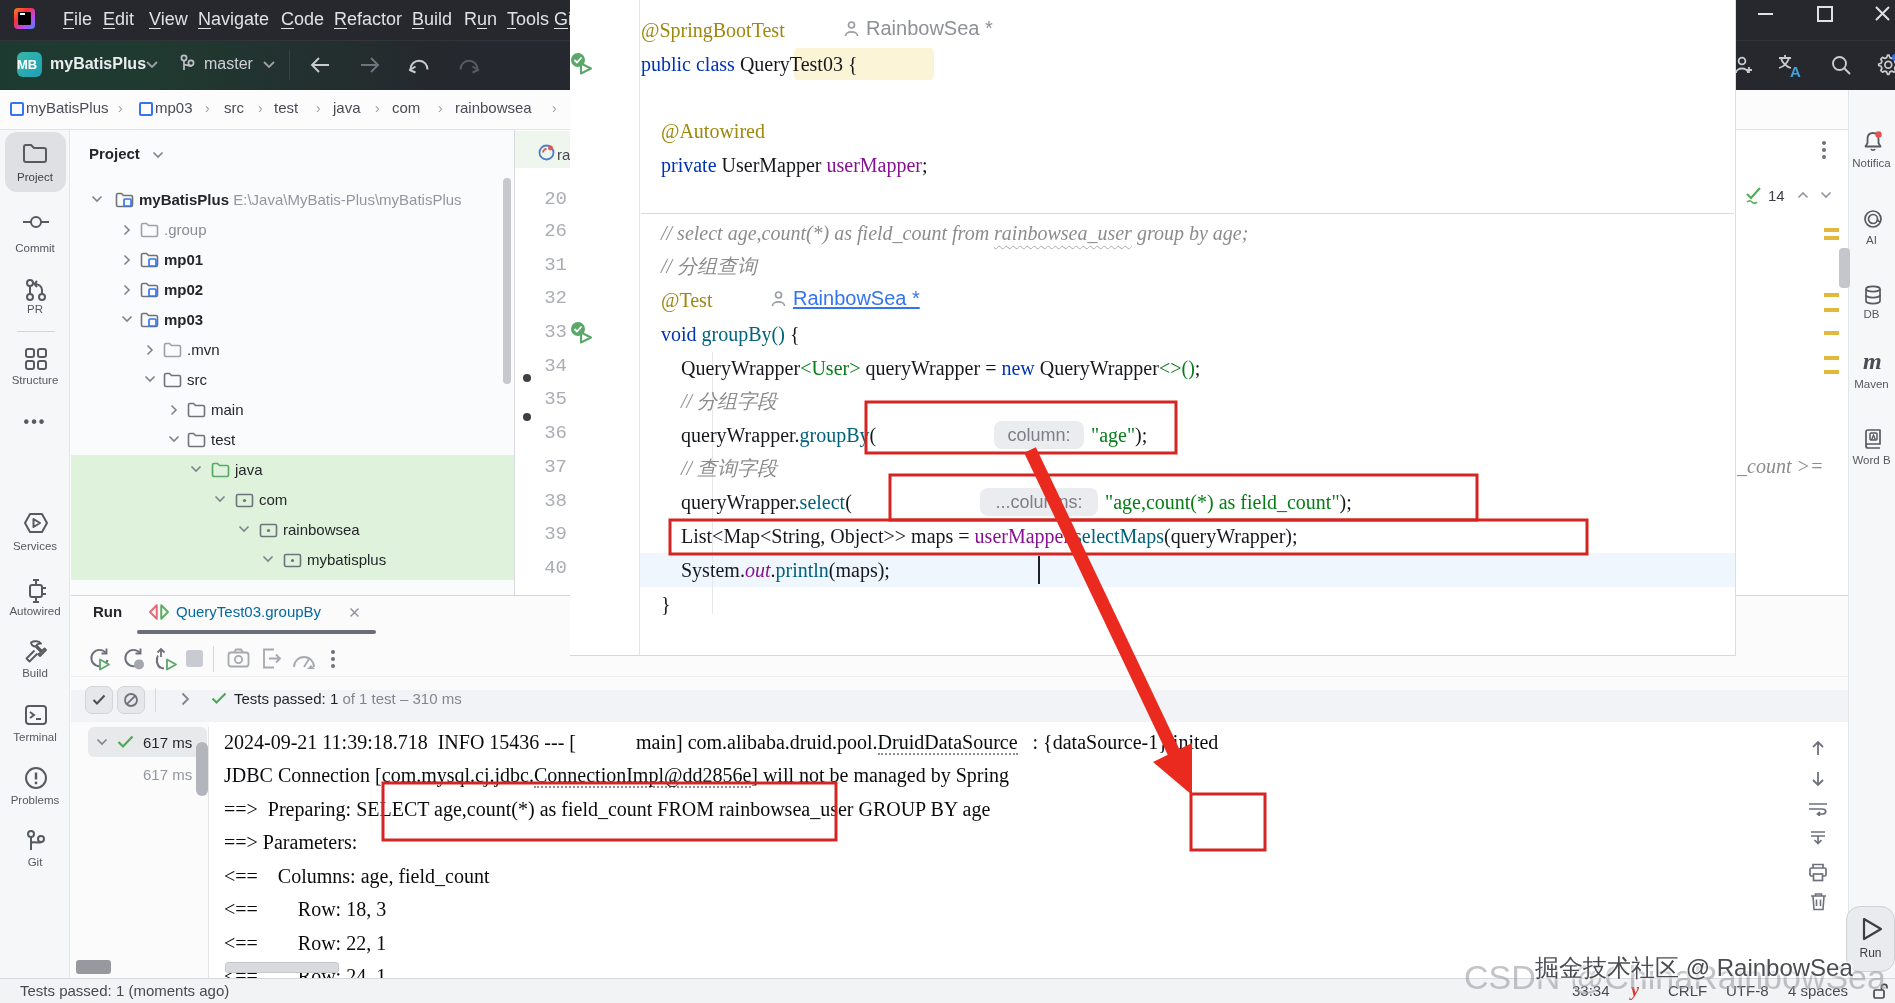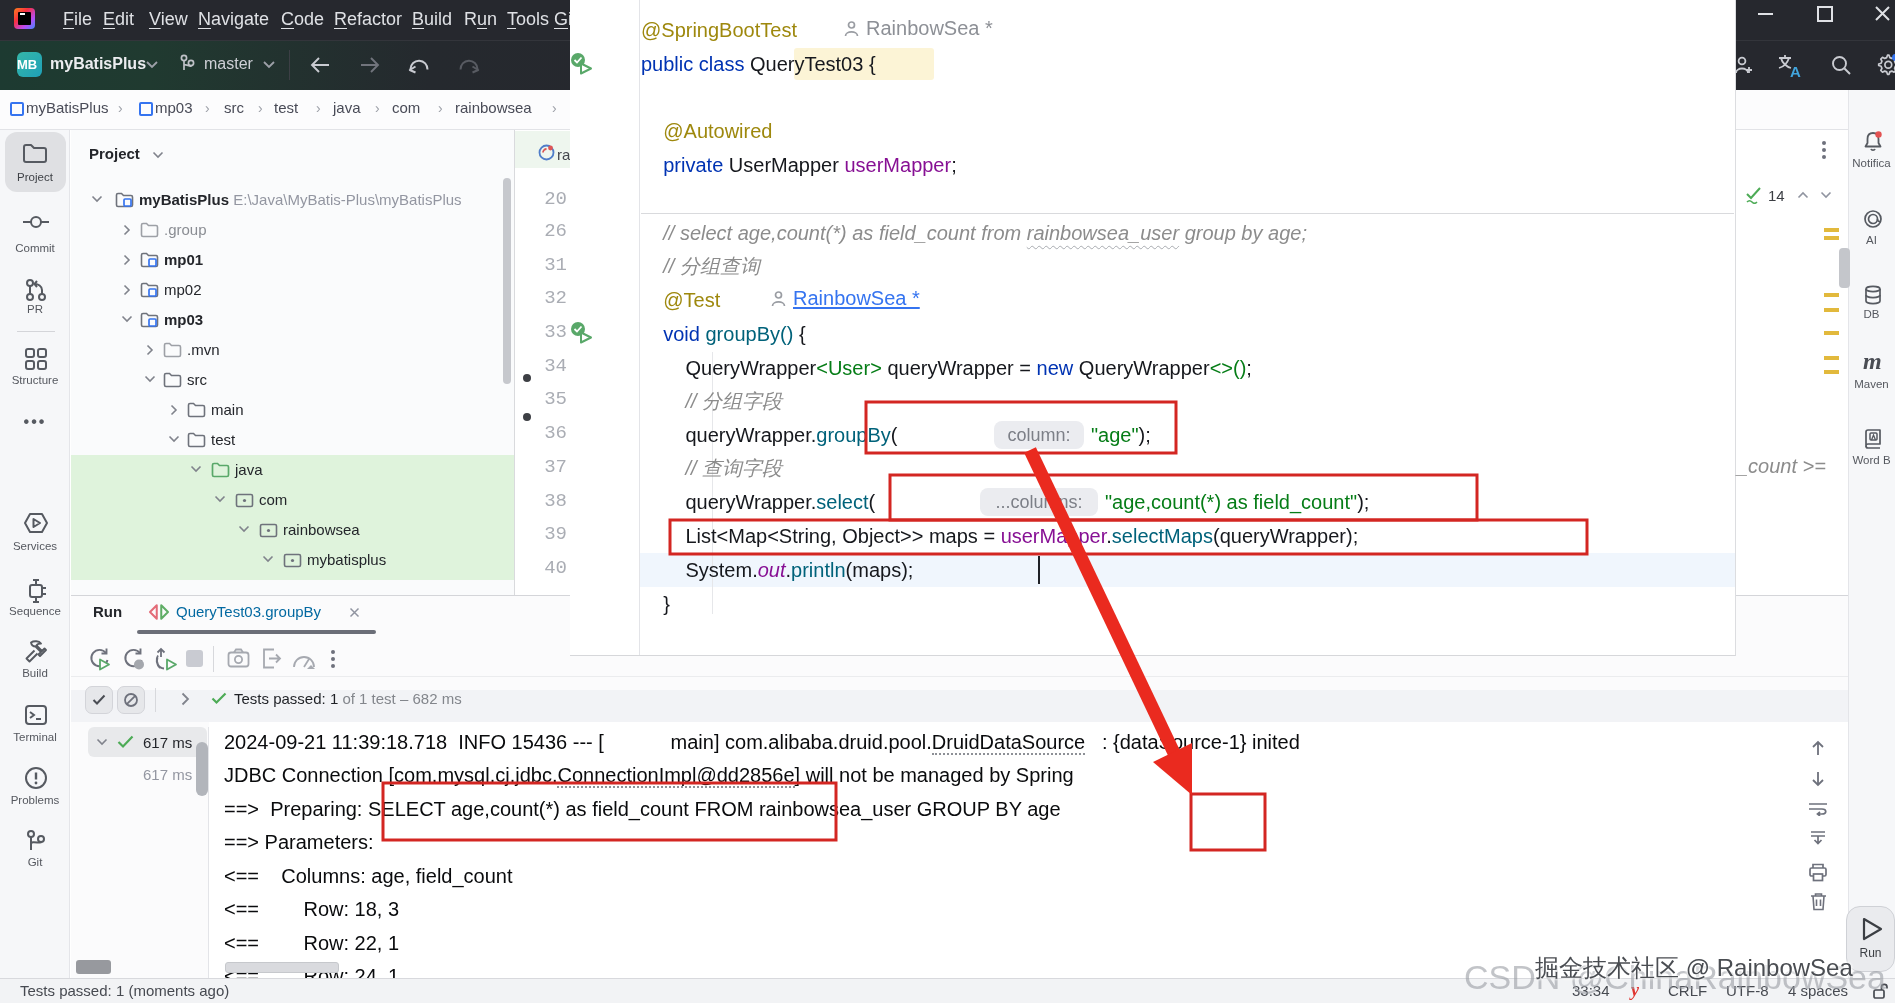--- a/index.html
+++ b/index.html
@@ -1,19 +1,19 @@
 <!DOCTYPE html>
 <html><head>
 <meta charset="utf-8">
 <style>
 html,body{margin:0;padding:0}
 body{font-family:"Liberation Sans",sans-serif;-webkit-font-smoothing:antialiased}
 #page{position:relative;width:1895px;height:1003px;overflow:hidden;background:#fff;font-family:"Liberation Sans",sans-serif}
 .abs{position:absolute}
-.mono{font-family:Liberation Sans, sans-serif;font-size:20px;line-height:28px;white-space:pre}
+.mono{font-family:Liberation Serif, serif;font-size:20px;line-height:28px;white-space:pre}
 .k{color:#0033b3}
 .ann{color:#9e880d}
 .str{color:#067d17}
 .grn{color:#067d17}
 .mth{color:#00627a}
 .fld{color:#871094}
 .cmt{color:#8c8c8c;font-style:italic}
 .blk{color:#16181d}
 .menuitem{position:absolute;top:9px;color:#dfe1e5;font-size:18px}
 .menuitem span{text-decoration:underline;text-underline-offset:3px}
@@ -162,21 +162,21 @@
       <path d="M13 2 L22 7 L22 19 L13 24 L4 19 L4 7 Z" stroke="#565a61" stroke-width="2" fill="none" stroke-linejoin="round" transform="rotate(90 13 13)"></path>
       <path d="M10.5 9 L17 13 L10.5 17 Z" stroke="#565a61" stroke-width="2" fill="none" stroke-linejoin="round"></path>
     </svg>
 <div class="stripelabel" style="top:540px">Services</div>
 
 <svg class="abs" style="left:25px;top:578px" width="22" height="26" viewBox="0 0 22 26">
       <path d="M8 2 L14 2 M11 2 L11 7 M8 24 L14 24 M11 24 L11 19" stroke="#565a61" stroke-width="2"></path>
       <rect x="5" y="7" width="12" height="12" rx="2" stroke="#565a61" stroke-width="2" fill="none"></rect>
       <path d="M17 10 L21 10 M17 16 L21 16" stroke="#565a61" stroke-width="2"></path>
     </svg>
-<div class="stripelabel" style="top:605px">Sequence</div>
+<div class="stripelabel" style="top:605px">Autowired</div>
 
 <svg class="abs" style="left:24px;top:640px" width="24" height="24" viewBox="0 0 24 24">
       <path d="M7 2.5 C10 0.5,15 1,17 3.5 C14 3.5,13 4.5,12.5 5.5 L18 11 L20.5 8.5 L22 10 L16 16 L14.5 14.5 L17 12 L11.5 6.5 C9 6.5,7.5 5,7 2.5 Z" stroke="#565a61" stroke-width="1.9" fill="none" stroke-linejoin="round"></path>
       <path d="M10.5 10.5 L2.5 18.5 L5.5 21.5 L13.5 13.5" stroke="#565a61" stroke-width="1.9" fill="none" stroke-linejoin="round"></path>
     </svg>
 <div class="stripelabel" style="top:667px">Build</div>
 
 <svg class="abs" style="left:24px;top:703px" width="24" height="24" viewBox="0 0 24 24">
       <rect x="2" y="3" width="20" height="18" rx="3" stroke="#565a61" stroke-width="2" fill="none"></rect>
       <path d="M6 9 L10 12 L6 15 M12 16 L17 16" stroke="#565a61" stroke-width="2" fill="none"></path>
@@ -288,21 +288,21 @@
       <circle cx="9.5" cy="8.5" r="1.6" fill="#6e727b"></circle>
     </svg>
 <svg class="abs" style="left:283px;top:552px" width="19" height="16" viewBox="0 0 19 16">
       <rect x="1.5" y="2.5" width="16" height="12" rx="1.5" stroke="#6e727b" stroke-width="1.6" fill="none"></rect>
       <circle cx="9.5" cy="8.5" r="1.6" fill="#6e727b"></circle>
     </svg>
 
 <div class="treetxt" style="left:139px;top:191px;font-weight:bold">myBatisPlus <span style="font-weight:normal;color:#9396a1">E:\Java\MyBatis-Plus\myBatisPlus</span></div>
 <div class="treetxt" style="left:164px;top:221px;color:#8a8d93">.group</div>
 <div class="treetxt" style="left:164px;top:251px;font-weight:bold">mp01</div>
-<div class="treetxt" style="left:164px;top:281px;font-weight:normal">mp02</div>
+<div class="treetxt" style="left:164px;top:281px;font-weight:bold">mp02</div>
 <div class="treetxt" style="left:164px;top:311px;font-weight:bold">mp03</div>
 <div class="treetxt" style="left:187px;top:341px">.mvn</div>
 <div class="treetxt" style="left:187px;top:371px">src</div>
 <div class="treetxt" style="left:211px;top:401px">main</div>
 <div class="treetxt" style="left:211px;top:431px">test</div>
 <div class="treetxt" style="left:235px;top:461px">java</div>
 <div class="treetxt" style="left:259px;top:491px">com</div>
 <div class="treetxt" style="left:283px;top:521px">rainbowsea</div>
 <div class="treetxt" style="left:307px;top:551px">mybatisplus</div>
 
@@ -395,21 +395,21 @@
       <circle cx="8" cy="8" r="6" stroke="#6e717c" stroke-width="1.8" fill="none"></circle>
       <path d="M3.8 12.2 L12.2 3.8" stroke="#6e717c" stroke-width="1.8"></path>
     </svg>
 <div class="abs" style="left:155px;top:688px;width:1px;height:24px;background:#d7d8dc"></div>
 <svg class="abs" style="left:181px;top:692px" width="9" height="14" viewBox="0 0 9 14">
       <path d="M1.5 1.5 L7 7 L1.5 12.5" stroke="#80838c" stroke-width="1.8" fill="none"></path>
     </svg>
 <svg class="abs" style="left:211px;top:692px" width="16" height="13" viewBox="0 0 16 13">
       <path d="M1.5 6.5 L5.5 10.5 L14.5 1.5" stroke="#4dab56" stroke-width="2.2" fill="none"></path>
     </svg>
-<div class="abs" style="left:234px;top:690px;font-size:15px;color:#1f2126">Tests passed: 1 <span style="color:#83868c">of 1 test – 682 ms</span></div>
+<div class="abs" style="left:234px;top:690px;font-size:15px;color:#1f2126">Tests passed: 1 <span style="color:#83868c">of 1 test – 310 ms</span></div>
 
 <div class="abs" style="left:88px;top:727px;width:119px;height:30px;background:#e8e9eb;border-radius:6px"></div>
 <svg class="abs" style="left:96px;top:738px" width="12" height="8" viewBox="0 0 12 8">
       <path d="M1.5 1.5 L6 6 L10.5 1.5" stroke="#80838c" stroke-width="1.6" fill="none"></path>
     </svg>
 <svg class="abs" style="left:117px;top:735px" width="17" height="14" viewBox="0 0 17 14">
       <path d="M1.5 7 L6 11.5 L15.5 1.5" stroke="#4dab56" stroke-width="2.2" fill="none"></path>
     </svg>
 <div class="abs" style="left:143px;top:734px;font-size:15px;color:#24262b">617 ms</div>
 <div class="abs" style="left:143px;top:766px;font-size:15px;color:#9396a1">617 ms</div>

